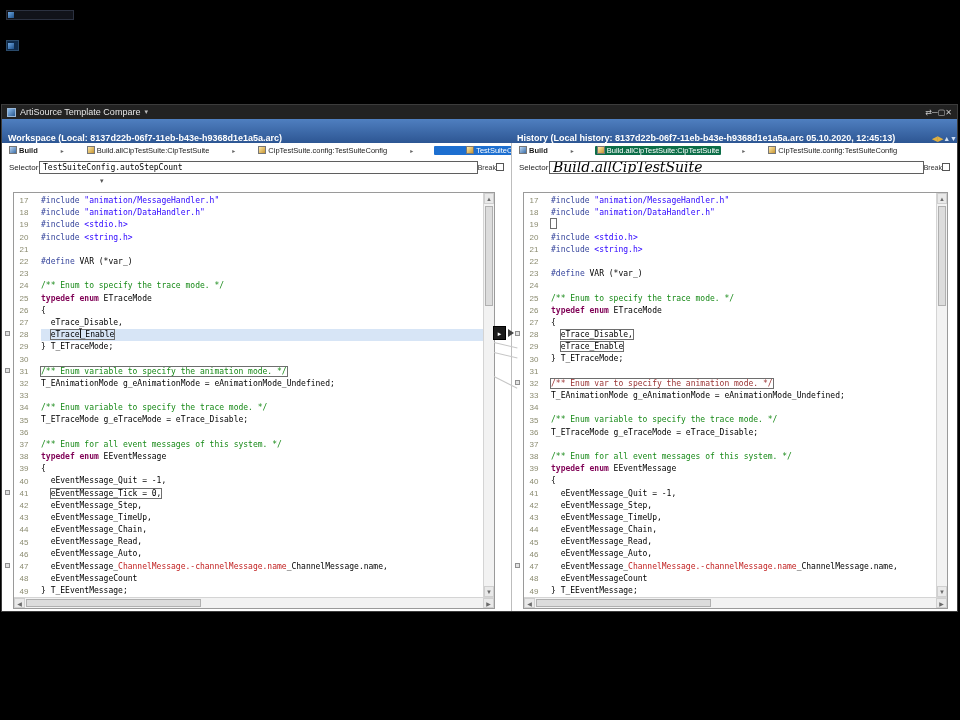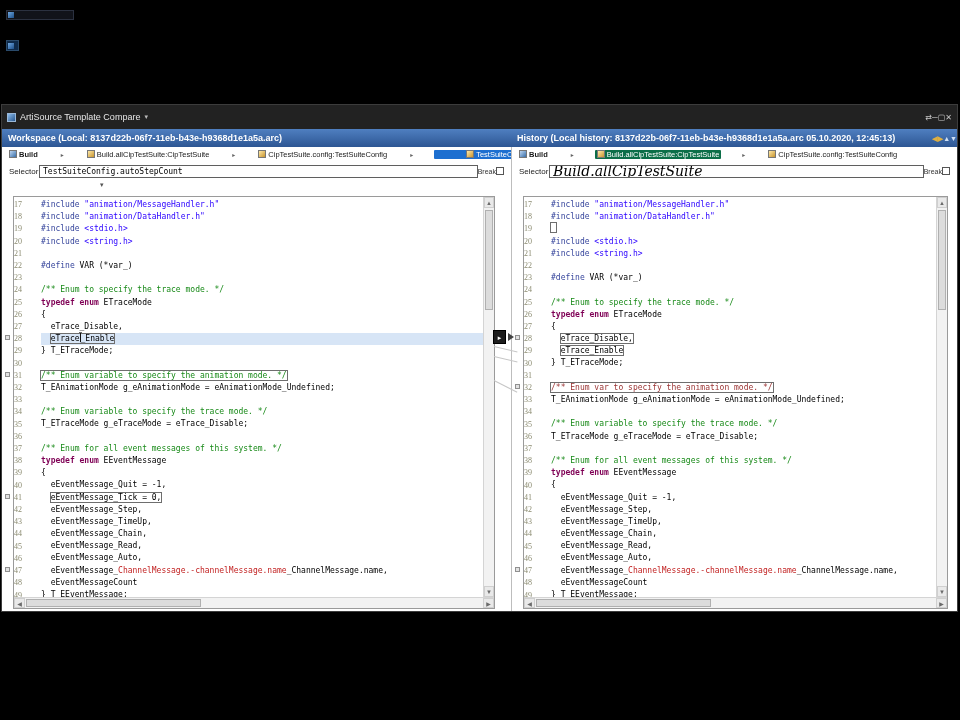--- a/index.html
+++ b/index.html
@@ -8,29 +8,29 @@
   body{position:relative}
 
   .frag{position:absolute;display:flex;align-items:center;gap:2px}
   .frag1{left:6px;top:10px;width:68px;height:10px;background:#11131a;border:1px solid #2b3140}
   .frag2{left:6px;top:40px;width:13px;height:11px;background:#0e2a4a;border:1px solid #2a4a6a}
   .fragicon{width:6px;height:6px;margin-left:1px;background:linear-gradient(135deg,#6fa8e0,#1d4f8a)}
 
   .window{position:absolute;left:1px;top:104px;width:957px;height:508px;background:#fff;
     border:1px solid #3c3c3c;display:flex;flex-direction:column}
 
-  .titlebar{height:24px;background:#222;display:flex;align-items:center;gap:4px;
+  .titlebar{height:14px;background:#222;display:flex;align-items:center;gap:4px;
     padding:0 5px;color:#e6e6e6;font-size:9px;flex:0 0 auto}
   .titleicon{width:9px;height:9px;background:linear-gradient(135deg,#8cbcec,#28578f);border:1px solid #9ab8d8}
   .tcaret{color:#bbb;font-size:7px}
   .spacer{flex:1}
   .tbicon{color:#c9c9c9;font-size:8px;width:14px;text-align:center}
 
-  .cmpheader{height:18px;display:flex;background:linear-gradient(#4f7fc0,#2d5693);
-    color:#fff;font-size:9px;font-weight:bold;align-items:center;flex:0 0 auto}
+  .cmpheader{height:24px;display:flex;background:linear-gradient(#4f7fc0,#2d5693);
+    color:#fff;font-size:9px;font-weight:bold;align-items:flex-end;flex:0 0 auto}
   .half-left{width:509px;padding-left:6px;white-space:nowrap;overflow:hidden}
   .half-right{flex:1;padding-left:6px;display:flex;align-items:center;white-space:nowrap;overflow:hidden}
   .hdicon{font-size:7px;width:11px;text-align:center}
 
   .bodyarea{flex:1;display:flex;position:relative;background:#fff;min-height:0}
   .pane{display:flex;flex-direction:column;min-width:0}
   .pane.left{width:510px;border-right:1px solid #bdbdbd}
   .pane.right{flex:1}
 
   .crumbrow{height:14px;display:flex;align-items:center;gap:20px;padding:0 5px;
@@ -55,22 +55,22 @@
   .comborow{height:14px;position:relative;flex:0 0 auto}
   .combocaret{position:absolute;left:98px;top:0;font-size:7px;color:#555}
 
   .editrow{flex:1;display:flex;padding:0 0 2px 2px;min-height:0;position:relative}
   .overview{width:7px;position:relative;flex:0 0 auto;margin-top:2px}
   .mark{position:absolute;left:1px;width:5px;height:5px;background:#e2e2e2;border:1px solid #909090}
   .editorbox{flex:1;border:1px solid #9a9a9a;margin:1px 16px 0 2px;display:flex;
     flex-direction:column;min-width:0;background:#fff}
   .pane.right .editorbox{margin:1px 9px 0 2px}
   .edmain{flex:1;display:flex;min-width:0;min-height:0;overflow:hidden}
-  .gutter{width:24px;padding:2px 4px 0 0;text-align:left;
-    font-family:Liberation Serif, serif;font-size:8px;line-height:12.2px;
+  .gutter{width:24px;padding:2px 4px 0 0;text-align:center;
+    font-family:Liberation Sans, sans-serif;font-size:8px;line-height:12.2px;
     color:#8b8b70;flex:0 0 auto}
   .codearea{flex:1;padding:2px 0 0 3px;font-family:"DejaVu Sans Mono",monospace;
     font-size:8px;line-height:12.2px;overflow:hidden;min-width:0}
   .cl{height:12.2px;white-space:pre}
   .cl.sel{background:#d7e5f6}
   .box{outline:1px solid #6e6e6e}
   .caret{display:inline-block;width:0;border-left:1px solid #111;height:9px;vertical-align:-1px}
   .ebox{display:inline-block;width:5px;height:9px;outline:1px solid #6e6e6e;vertical-align:-1px}
   .s-pp{color:#36459c}
   .s-str{color:#2a00ff}

